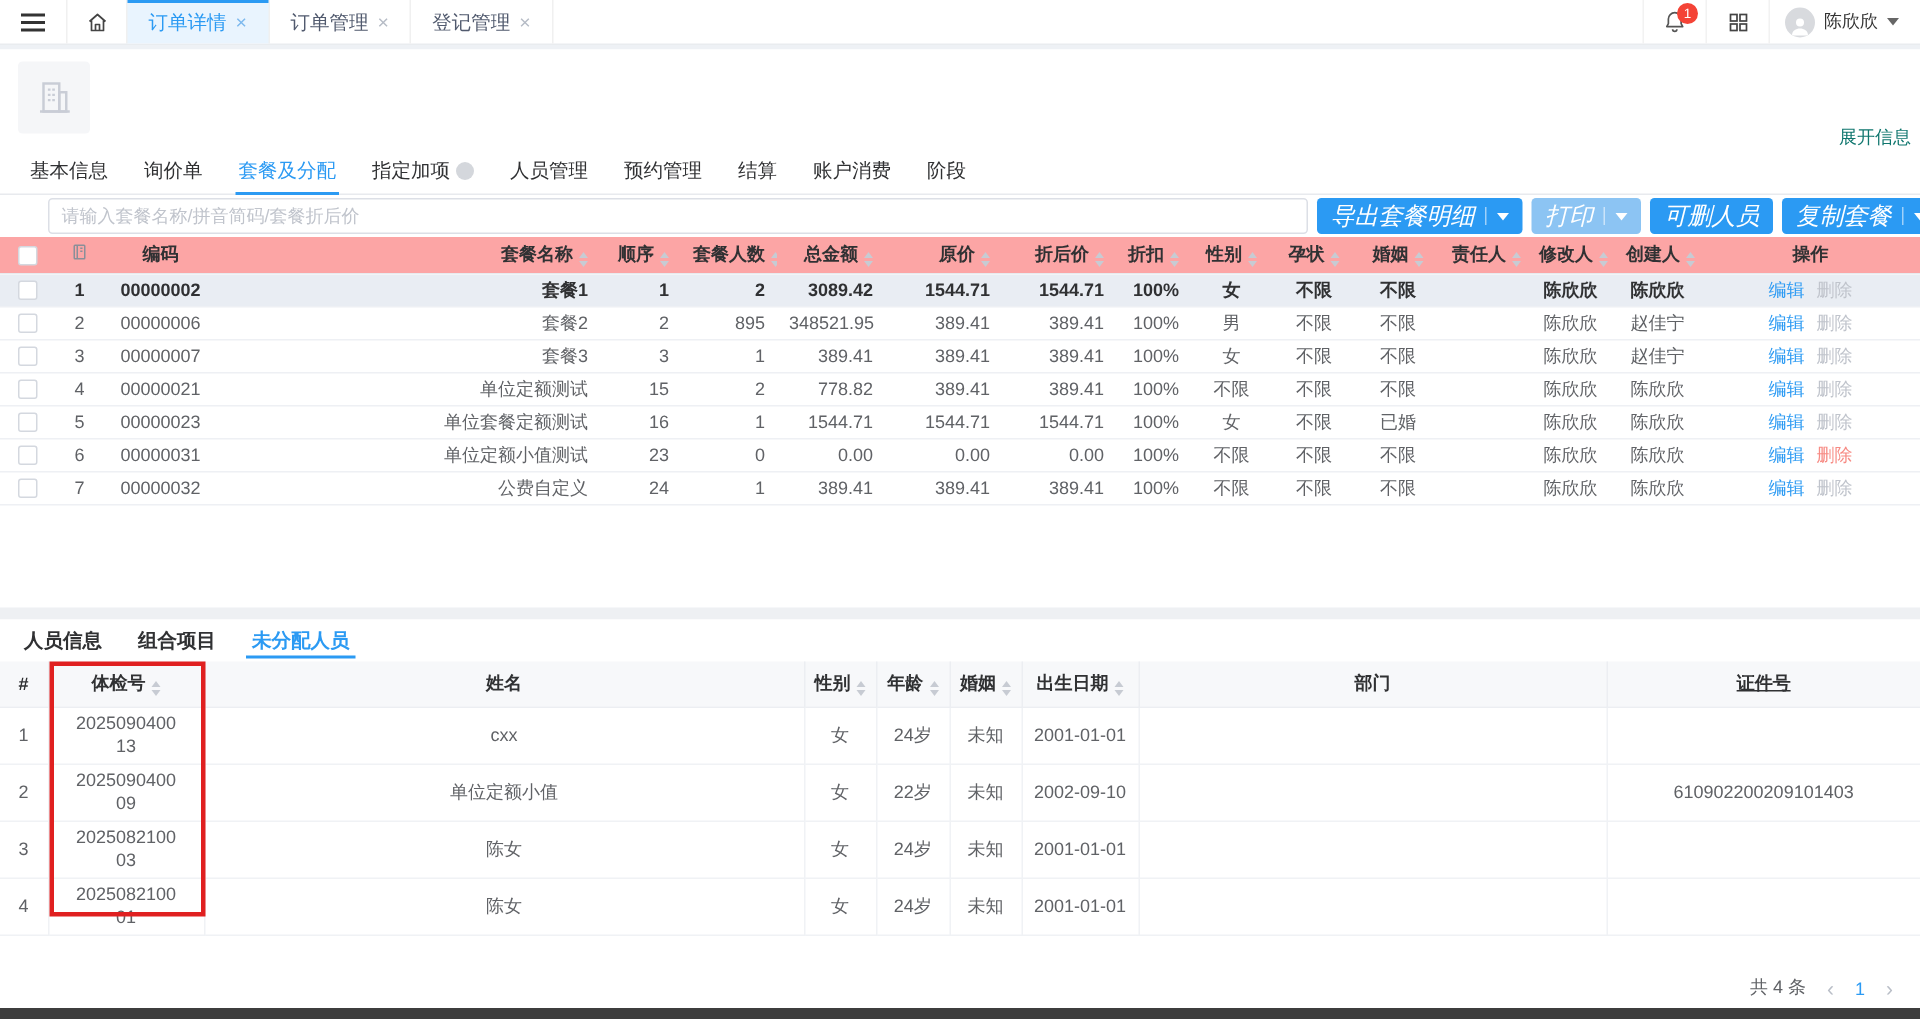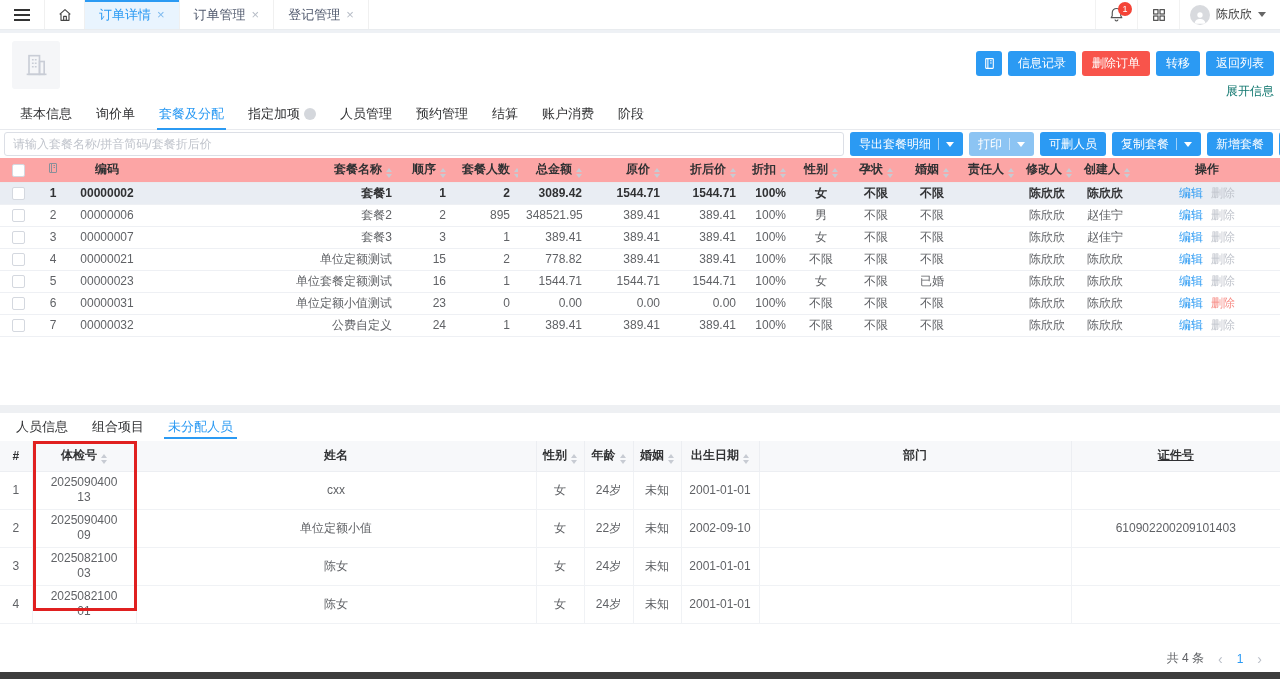--- a/index.html
+++ b/index.html
@@ -47,24 +47,24 @@
   .expand-link { position:absolute; right:6px; top:50px; font-size:12px; color:#0f766e; cursor:pointer; }
 
   
   .dtabs { flex:0 0 31px; display:flex; align-items:stretch; padding:0 8px; border-bottom:1px solid #e8eaee; background:#fff; }
   .dtab { display:flex; align-items:center; gap:4px; padding:0 12px; font-size:13px; color:#303133; cursor:pointer; position:relative; }
   .dtab.active { color:#2b9af3; }
   .dtab.active::after { content:""; position:absolute; left:10px; right:10px; bottom:-1px; height:2px; background:#2b9af3; }
   .dot-badge { width:12px; height:12px; border-radius:50%; background:#d4d7dc; display:inline-block; }
 
   
-  .toolbar { flex:0 0 28px; display:flex; align-items:flex-end; padding:2px 16px 2px 4px; gap:6px; background:#fff; overflow:hidden; }
+  .toolbar { flex:0 0 28px; display:flex; align-items:flex-end; padding:2px 16px 2px 4px; gap:6px; background:#fff; overflow:hidden;margin-left:28px; }
   .search { width:840px; height:24px; border:1px solid #dcdfe6; border-radius:3px; font-size:12px; padding:0 8px; color:#606266; font-family:inherit; flex:0 0 840px; }
   .search::placeholder { color:#c0c4cc; }
-  .tbtn { border:none; border-radius:3px; background:#2b9af3; color:#fff; font-size:12px; height:24px; padding:0 9px; cursor:pointer; font-family:inherit; display:flex; align-items:center; gap:7px; white-space:nowrap; flex:0 0 auto; }
+  .tbtn { border:none; border-radius:3px; background:#2b9af3; color:#fff; font-size:16px; height:24px; padding:0 9px; cursor:pointer; font-family:inherit; display:flex; align-items:center; gap:7px; white-space:nowrap; flex:0 0 auto;font-style:italic; }
   .tbtn.light { background:#8cc4f3; }
   .tbtn .sep { width:1px; height:12px; background:rgba(255,255,255,.55); }
   .tbtn .vcaret { width:0; height:0; border-left:4px solid transparent; border-right:4px solid transparent; border-top:5px solid #fff; }
 
   
   .main-area { flex:0 0 247px; background:#fff; overflow:hidden; }
   table { border-collapse:collapse; table-layout:fixed; width:1280px; }
   .ptable th { height:24px; background:#fca5a5; font-size:12px; color:#303133; font-weight:600; border-bottom:1px solid #e8eaee; padding:0 8px; white-space:nowrap; overflow:hidden; }
   .ptable td { height:22px; font-size:12px; color:#606266; border-bottom:1px solid #eef0f4; padding:0 8px; white-space:nowrap; overflow:hidden; }
   .ptable tr.sel td { background:#e9edf3; color:#303133; font-weight:bold; }
@@ -75,21 +75,21 @@
   .sort .up { border-bottom:4px solid #c7cbd3; }
   .sort .dn { border-top:4px solid #c7cbd3; }
   .op-edit { color:#2b9af3; cursor:pointer; margin-right:8px; font-weight:normal; }
   .op-del { color:#c0c4cc; cursor:pointer; font-weight:normal; }
   .op-del.danger { color:#f78b84; }
 
   
   .gap2 { background:#eef0f3; flex:0 0 8px; }
   .people { flex:1 1 auto; background:#fff; display:flex; flex-direction:column; overflow:hidden; }
   .btabs { flex:0 0 28px; display:flex; align-items:stretch; padding:0 4px; }
-  .btab { display:flex; align-items:center; padding:0 12px; font-size:13px; color:#303133; font-weight:400; cursor:pointer; position:relative; }
+  .btab { display:flex; align-items:center; padding:0 12px; font-size:13px; color:#303133; font-weight:700; cursor:pointer; position:relative; }
   .btab.active { color:#2b9af3; }
   .btab.active::after { content:""; position:absolute; left:8px; right:8px; bottom:2px; height:2px; background:#2b9af3; }
   .wtable th { height:30px; background:#f7f8fa; font-size:12px; color:#303133; font-weight:600; border:1px solid #eceef2; border-top:none; padding:0 6px; }
   .wtable th:first-child { border-left:none; } .wtable th:last-child { border-right:none;text-decoration:underline; }
   .wtable td { height:38px; font-size:12px; color:#606266; border:1px solid #f0f2f5; padding:0 6px; text-align:center; }
   .wtable td:first-child { border-left:none; } .wtable td:last-child { border-right:none; }
   .examno { word-break:break-all; line-height:15px; display:inline-block; width:72px; }
 
   
   .footer { flex:0 0 27px; display:flex; align-items:center; justify-content:flex-end; gap:14px; padding-right:18px; background:#fff; }
@@ -171,34 +171,20 @@
       <svg width="28" height="28" viewBox="0 0 24 24">
           <g fill="none" stroke="#c9cdd6" stroke-width="1.4">
             <rect x="6" y="4" width="9" height="16"></rect>
             <rect x="15" y="9" width="4" height="11"></rect>
             <path d="M4 20h17"></path>
             <path d="M8.5 7.5h1.5M11 7.5h1.5M8.5 10.5h1.5M11 10.5h1.5M8.5 13.5h1.5M11 13.5h1.5"></path>
           </g>
         </svg>
     </div>
     <div class="ocol">
-    </div>
-    <div class="ohead-actions">
-      <button class="btn sq">
-        <svg width="13" height="13" viewBox="0 0 24 24">
-            <g fill="none" stroke="#fff" stroke-width="2">
-              <rect x="5" y="3" width="14" height="18" rx="1"></rect>
-              <path d="M9 3v18M13 7h3M13 11h3"></path>
-            </g>
-          </svg>
-      </button>
-      <button class="btn">信息记录</button>
-      <button class="btn red">删除订单</button>
-      <button class="btn">转移</button>
-      <button class="btn">返回列表</button>
     </div>
     <span class="expand-link">展开信息</span>
   </div>
 
   <div class="dtabs">
       <div class="dtab">
         <span>基本信息</span>
       </div>
       <div class="dtab">
         <span>询价单</span>

